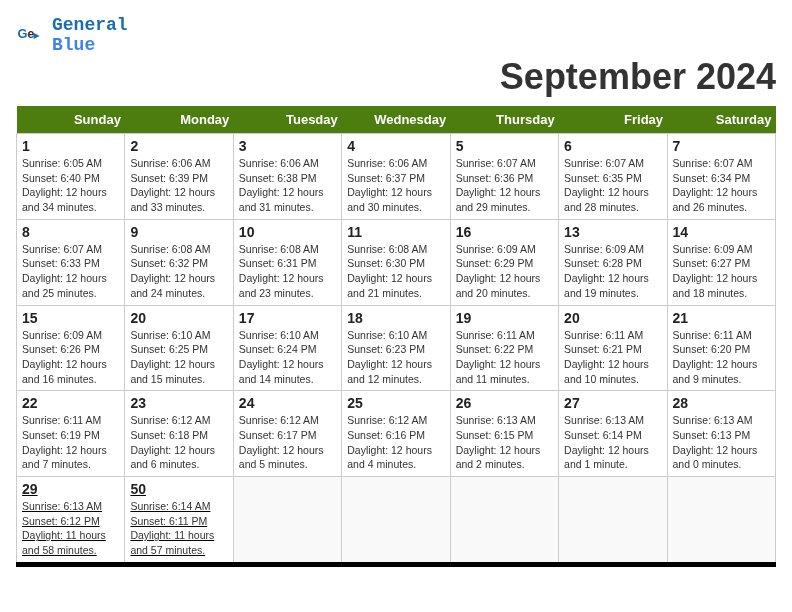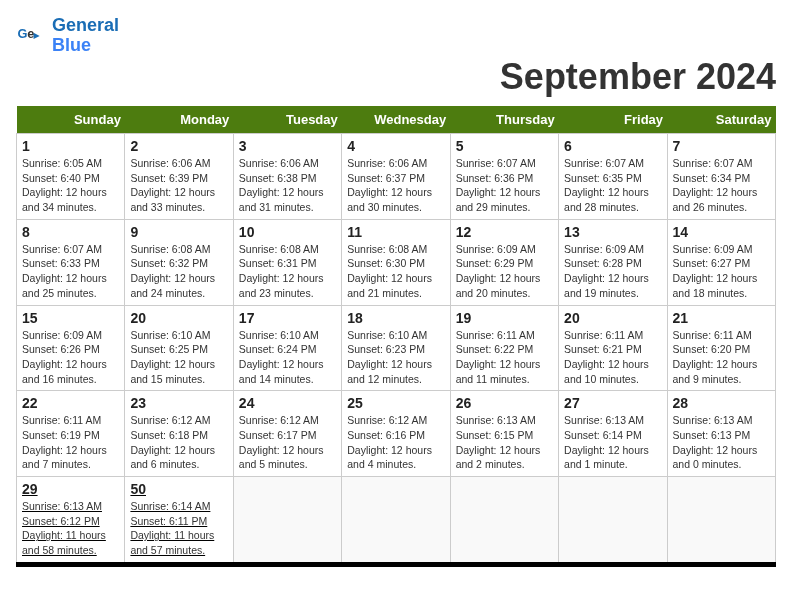--- a/index.html
+++ b/index.html
@@ -19,20 +19,21 @@
     .logo {
       display: flex;
       align-items: center;
       gap: 4px;
     }
     .logo-text {
       font-size: 18px;
       font-weight: bold;
       color: #333;
       line-height: 1.1;
+      font-family: Liberation Mono, monospace;
     }
     .logo-text span {
       color: #1a6db5;
     }
     .logo-icon {
       width: 32px;
       height: 32px;
     }
     .title-area {
       text-align: right;
@@ -207,21 +208,21 @@
       </td>
         <td>
         <span class="day-num">11</span>
         <div class="day-info">
           Sunrise: 6:08 AM<br>
           Sunset: 6:30 PM<br>
           Daylight: 12 hours and 21 minutes.
         </div>
       </td>
         <td>
-        <span class="day-num">12</span>
+        <span class="day-num">16</span>
         <div class="day-info">
           Sunrise: 6:09 AM<br>
           Sunset: 6:29 PM<br>
           Daylight: 12 hours and 20 minutes.
         </div>
       </td>
         <td>
         <span class="day-num">13</span>
         <div class="day-info">
           Sunrise: 6:09 AM<br>

